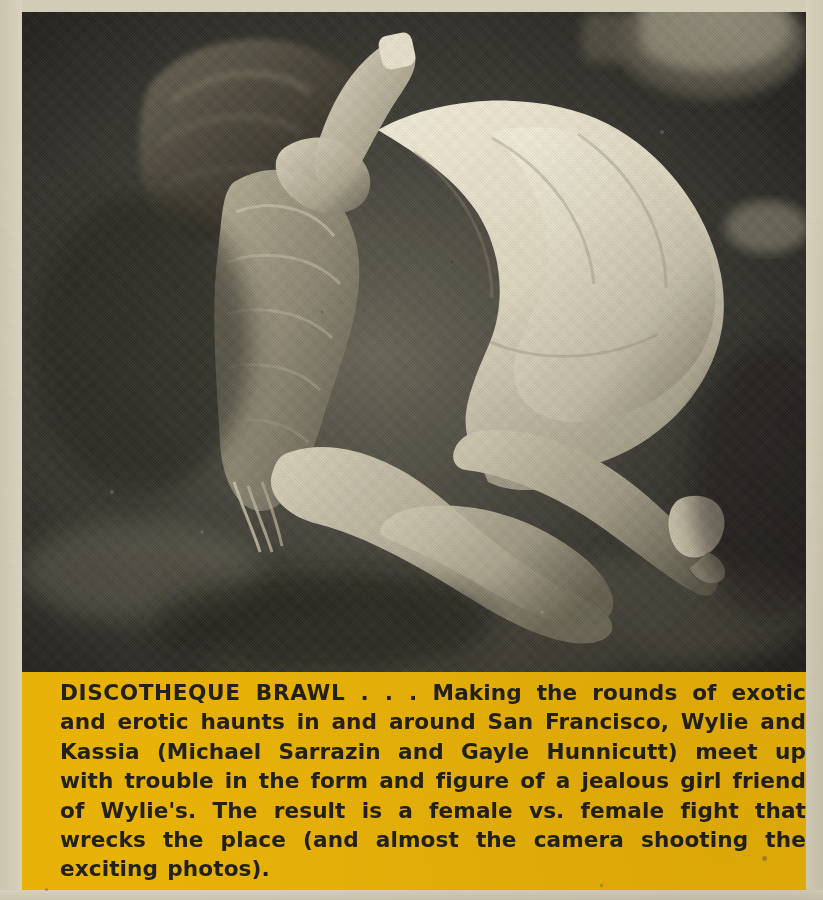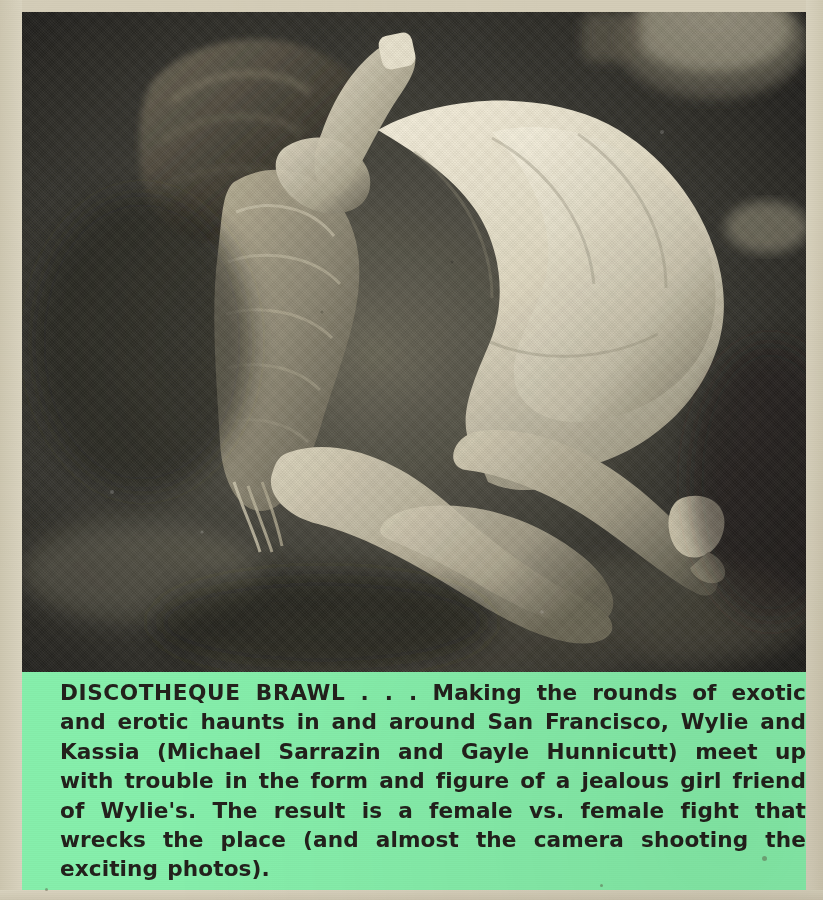--- a/index.html
+++ b/index.html
@@ -11,21 +11,21 @@
     width: 823px;
     height: 900px;
     overflow: hidden;
     font-family: "Liberation Sans", sans-serif;
   }
 
   #page {
     position: relative;
     width: 823px;
     height: 900px;
-    background: #86efac;
+    background: #eab308;
   }
 
   
   #page::after {
     content: "";
     position: absolute;
     inset: 0;
     pointer-events: none;
     background:
       radial-gradient(ellipse at 12% 8%, rgba(255,255,255,0.16), rgba(255,255,255,0) 45%),

